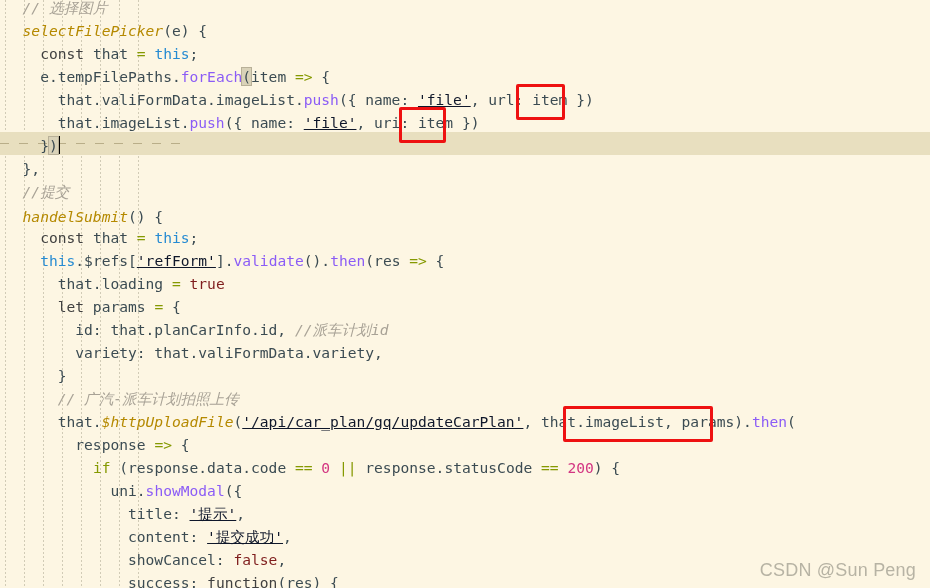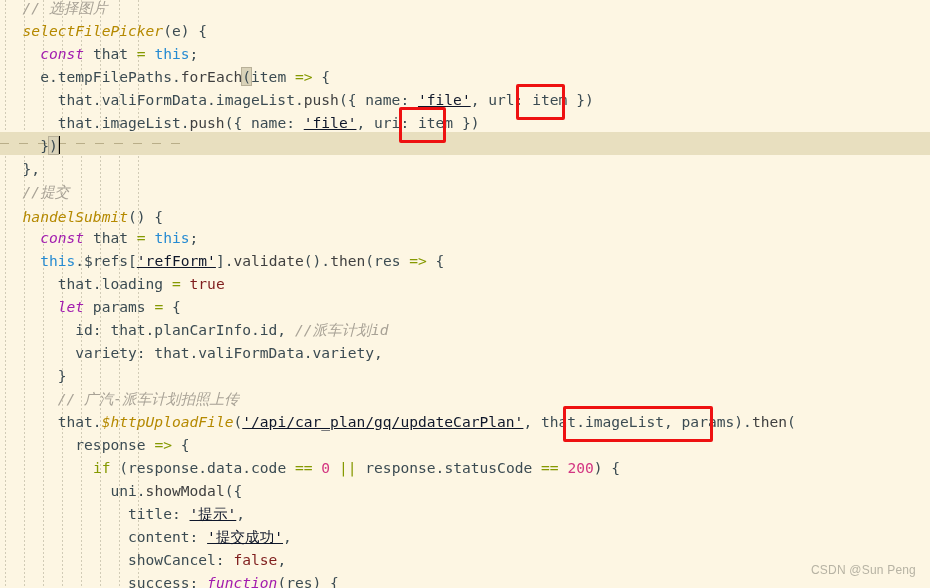--- a/index.html
+++ b/index.html
@@ -67,23 +67,23 @@
     left: 0;
     top: 11px;
     width: 182px;
     height: 1px;
     background-image: linear-gradient(to right, #b9ae89 0 9px, transparent 9px 19px);
     background-size: 19px 1px;
   }
 
   
   .cmt      { color: #a8a296; font-style: italic; }
-  .kw       { color: #a21caf; font-style: italic; }
+  .kw       { color: #404040; }
   .fn       { color: #b58900; font-style: italic; }
-  .fn2      { color: #404040; }
+  .fn2      { color: #8b5cf6; }
   .this     { color: #268bd2; }
   .str      { color: #0f172a; text-decoration: underline; }
   .num      { color: #d33682; }
   .op       { color: #859900; }
   .plain    { color: #3b4b52; }
   .bool     { color: #7f1d1d; }
 
   
   .squig {
     text-decoration: none;
@@ -118,21 +118,21 @@
     pointer-events: none;
   }
 
   
   .watermark {
     position: absolute;
     right: 14px;
     bottom: 6px;
     z-index: 7;
     font-family: "Liberation Sans", sans-serif;
-    font-size: 12px;
+    font-size: 18px;
     color: #b7b3a4;
     letter-spacing: .2px;
   }
 </style>
 </head>
 <body>
 
 <div id="editor">
 
   <div class="guides">

